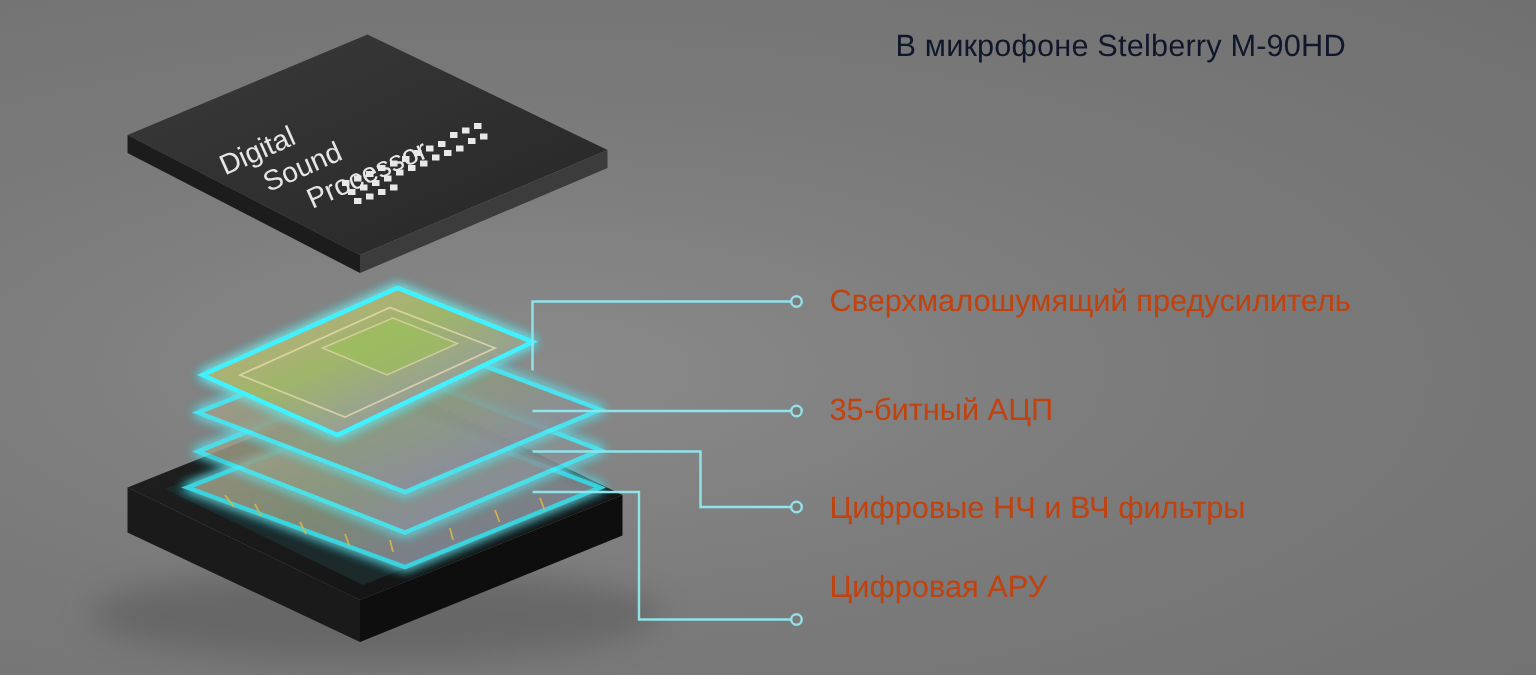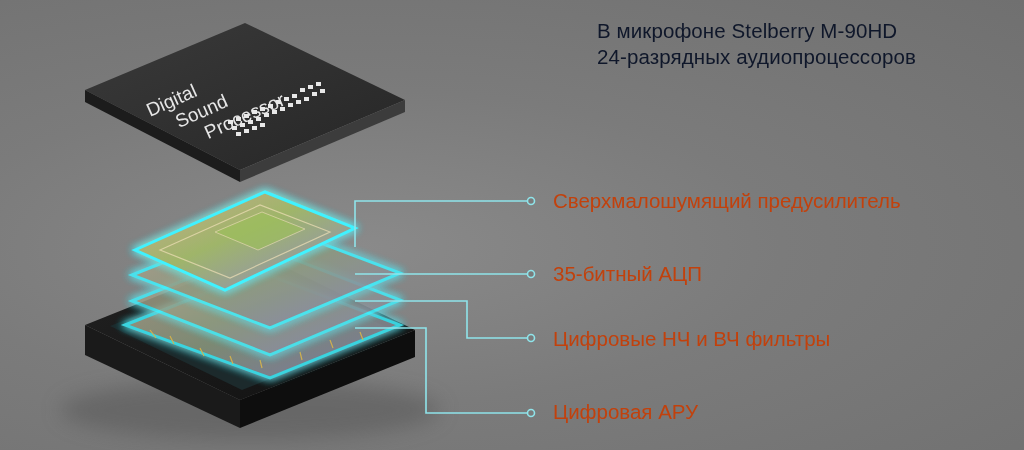--- a/index.html
+++ b/index.html
@@ -135,19 +135,18 @@
   <g fill="#7b7b7b" stroke="#8fe4ea" stroke-width="1.6">
     <circle cx="531" cy="201" r="3.5"></circle>
     <circle cx="531" cy="274" r="3.5"></circle>
     <circle cx="531" cy="338" r="3.5"></circle>
     <circle cx="531" cy="413" r="3.5"></circle>
   </g>
 </svg>
 
 <div class="headline">
   <div>В микрофоне Stelberry M-90HD</div>
-  <div>24-разрядных аудиопроцессоров</div>
 </div>
 
 <div class="label" style="top:189px">Сверхмалошумящий предусилитель</div>
 <div class="label" style="top:262px">35-битный АЦП</div>
 <div class="label" style="top:327px">Цифровые НЧ и ВЧ фильтры</div>
-<div class="label" style="top:400px">Цифровая АРУ</div>
+<div class="label" style="top:380px">Цифровая АРУ</div>
 
 </body></html>

